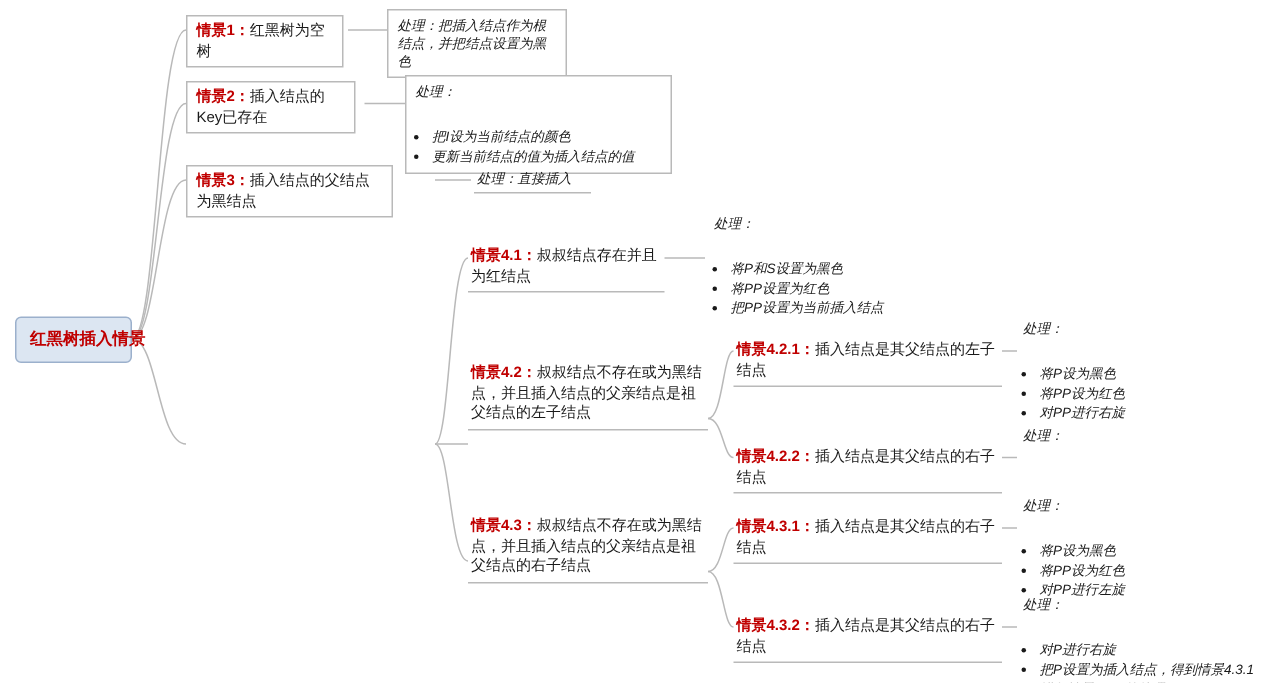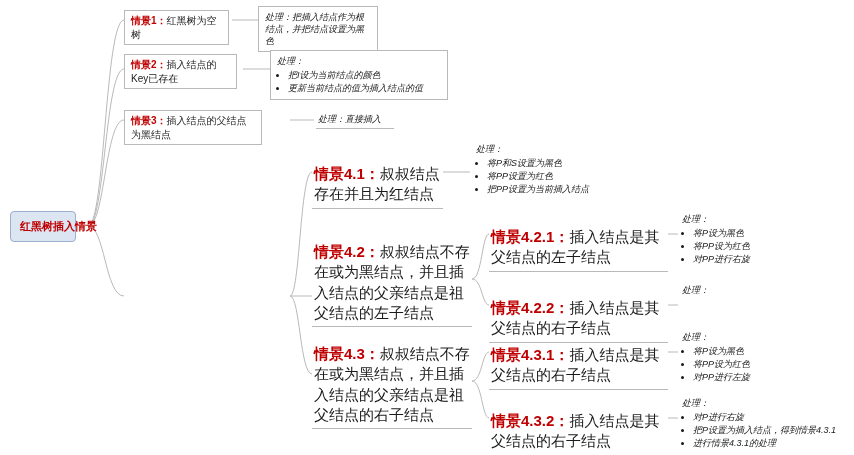--- a/index.html
+++ b/index.html
@@ -52,21 +52,21 @@
   }
   .scen-node .tag {
     color: #c00000;
     font-weight: bold;
   }
   .scen-node .txt {
     color: #1a1a1a;
   }
   
   .plain-node {
-    font-size: 15px;
+    font-size: 10px;
     color: #1a1a1a;
     padding: 2px 2px 3px 2px;
     border-bottom: 1px solid #b9b9b9;
   }
   .plain-node .tag {
     color: #c00000;
     font-weight: bold;
   }
   
   .handle-node {
@@ -80,21 +80,21 @@
     background: #ffffff;
     padding: 4px 6px;
   }
   .handle-node.underlined {
     border-bottom: 1px solid #b9b9b9;
   }
   .handle-title {
     color: #1a1a1a;
   }
   .handle-node ul {
-    margin: 2px 0 0 0;
+    margin: 18px 0 0 0;
     padding-left: 11px;
     list-style: disc;
   }
   .handle-node li {
     margin: 0;
     padding: 0;
     font-size: 9px;
     line-height: 1.45;
   }
 </style>
@@ -130,21 +130,21 @@
       <path d="M668,305 L678,305"></path>
 
       <path d="M472,381 C482,381 482,352 489,352"></path>
       <path d="M472,381 C482,381 482,418 489,418"></path>
 
       <path d="M668,352 L678,352"></path>
       <path d="M668,418 L678,418"></path>
     </g>
   </svg>
 
-  <div class="node root-node" style="left:10px; top:211px; width:66px;">
+  <div class="node root-node" style="left:10px; top:211px; width:78px;">
     <span>红黑树插入情景</span>
   </div>
 
   <div class="node scen-node" style="left:124px; top:10px; width:105px;">
     <span class="tag">情景1：</span><span class="txt">红黑树为空树</span>
   </div>
 
   <div class="node handle-node bordered" style="left:258px; top:6px; width:120px;">
     <span class="handle-title">处理：把插入结点作为根结点，并把结点设置为黑色</span>
   </div>

